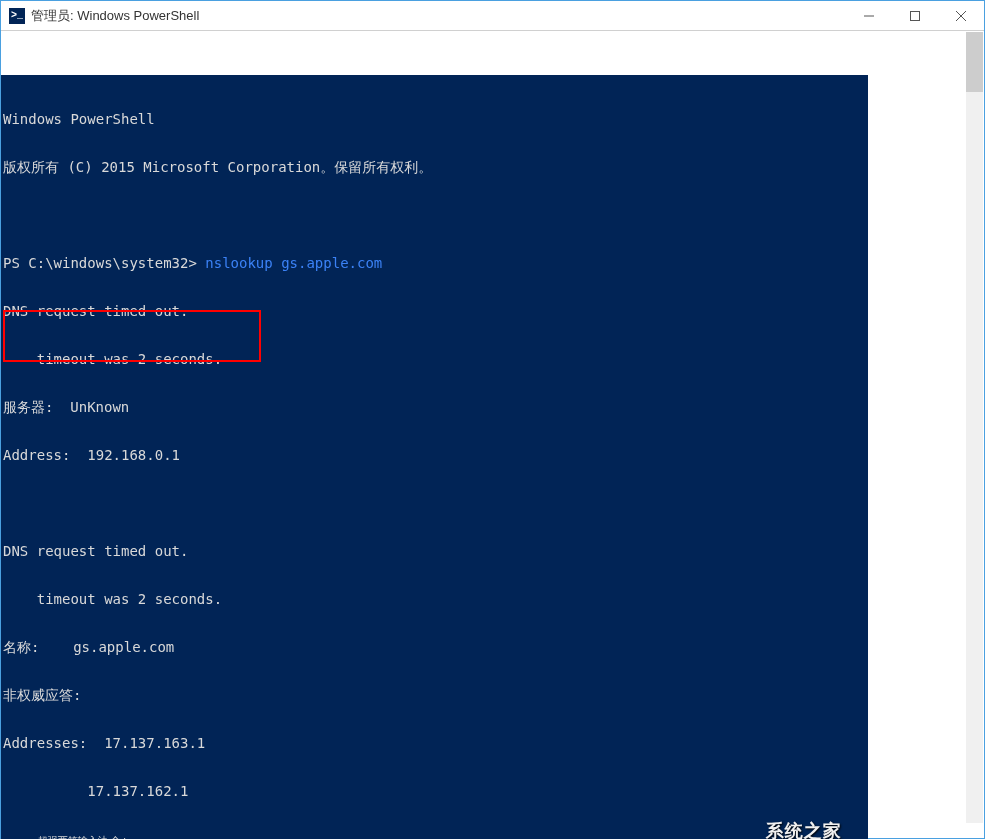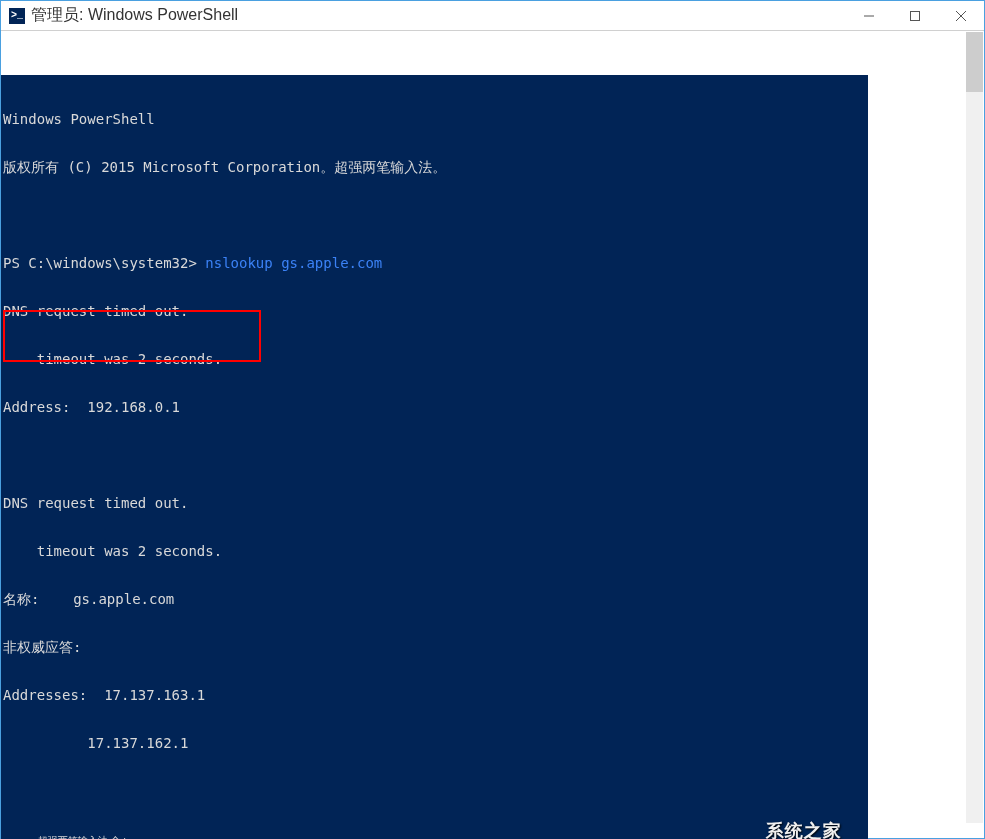--- a/index.html
+++ b/index.html
@@ -37,21 +37,21 @@
       margin-right: 6px;
       display: inline-flex;
       align-items: center;
       justify-content: center;
       color: #fff;
       font-size: 10px;
       font-weight: bold;
     }
     .titlebar-title {
       font-family: "Microsoft YaHei", "Segoe UI", sans-serif;
-      font-size: 16px;
+      font-size: 13px;
       color: #333;
       flex: 1;
     }
     .window-controls {
       display: flex;
       height: 100%;
     }
     .win-btn {
       width: 46px;
       height: 100%;
@@ -174,25 +174,26 @@
         <svg width="10" height="10" viewBox="0 0 10 10">
             <line x1="0" y1="0" x2="10" y2="10" stroke="#555" stroke-width="1"></line>
             <line x1="10" y1="0" x2="0" y2="10" stroke="#555" stroke-width="1"></line>
           </svg>
       </div>
     </div>
   </div>
 
   <div class="terminal">
     <span class="term-line">Windows PowerShell</span>
-    <span class="term-line"><span>版权所有 (C) 2015 Microsoft Corporation</span><span>。超强两笔输入法。</span></span>
+    <span class="term-line"><span>版权所有 (C) 2015 Microsoft Corporation</span><span>。保留所有权利。</span></span>
     <span class="term-line"></span>
     <span class="term-line"><span>PS C:\windows\system32&gt; </span><span class="cmd-yellow">nslookup gs.apple.com</span></span>
     <span class="term-line">DNS request timed out.</span>
     <span class="term-line">    timeout was 2 seconds.</span>
+    <span class="term-line">服务器:  UnKnown</span>
     <span class="term-line">Address:  192.168.0.1</span>
     <span class="term-line"></span>
     <span class="term-line">DNS request timed out.</span>
     <span class="term-line">    timeout was 2 seconds.</span>
     <span class="term-line">名称:    gs.apple.com</span>
     <span class="term-line">非权威应答:</span>
     <span class="term-line">Addresses:  17.137.163.1</span>
     <span class="term-line">          17.137.162.1</span>
     <span class="term-line"></span>
     

